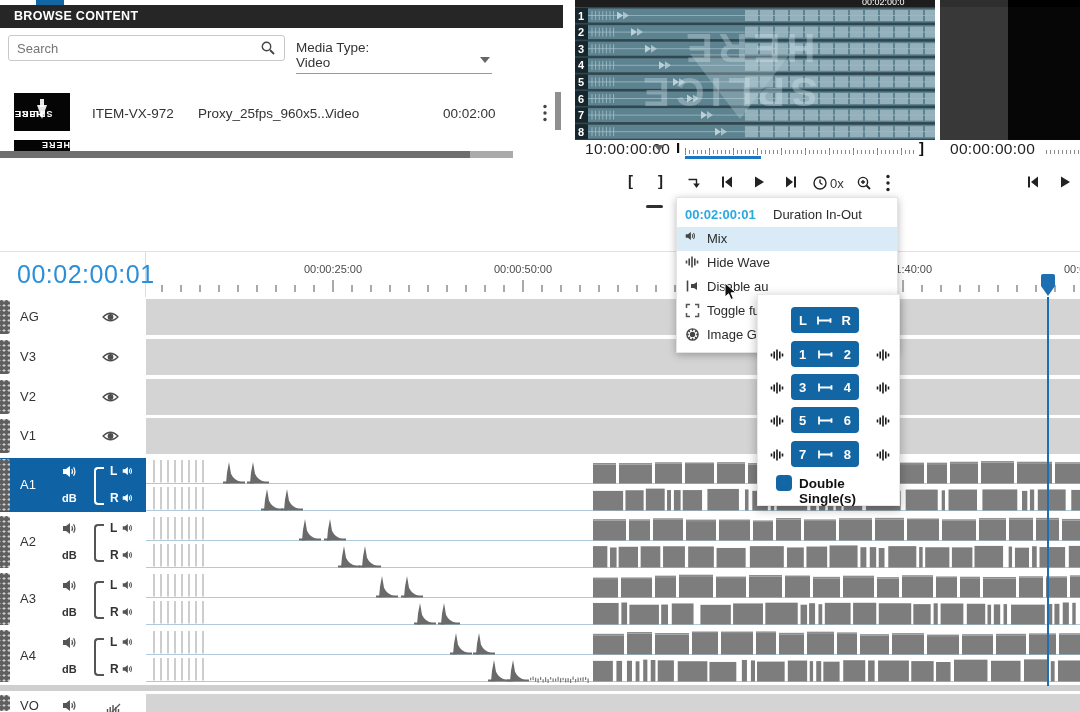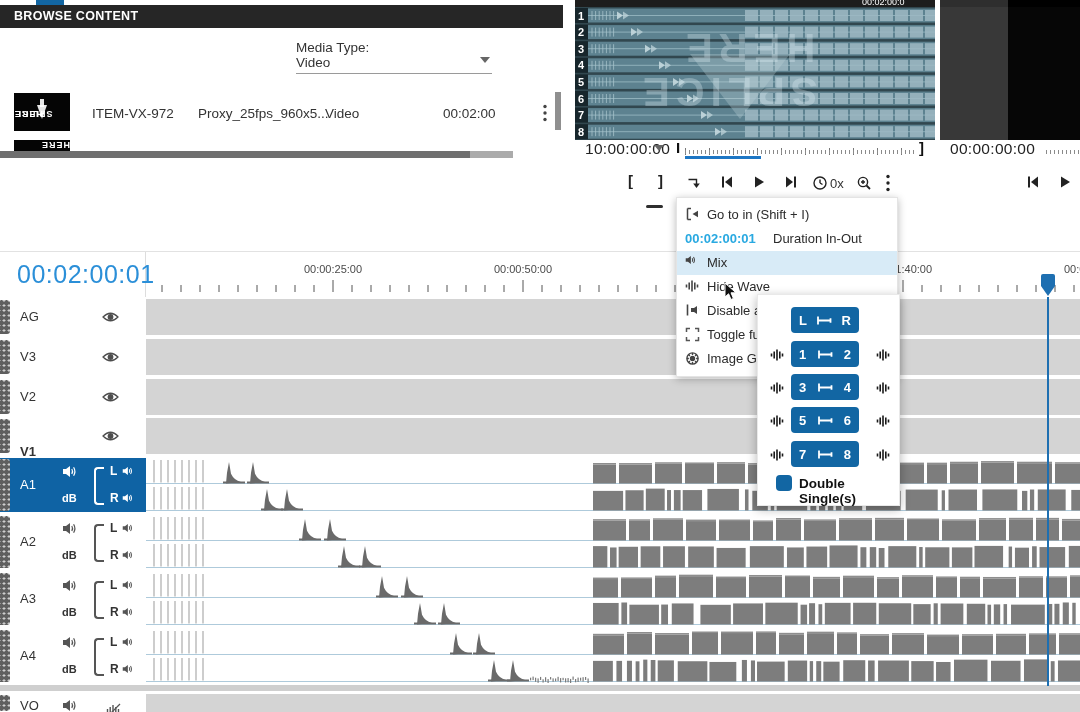--- a/index.html
+++ b/index.html
@@ -118,20 +118,29 @@
 </style>
 </head>
 <body>
 
 <div id="app">
 
   <div id="browse" class="abs">
     <div id="browse-tab" class="abs"></div>
     <div id="browse-header" class="abs">
       <span>BROWSE CONTENT</span>
+    </div>
+    <div id="search-wrap" class="abs">
+      <input id="search-input" placeholder="Search" style="">
+      <span id="search-icon">
+          <svg width="16" height="16" viewBox="0 0 16 16" fill="none" stroke="currentColor" stroke-width="1.4">
+            <circle cx="6.5" cy="6.5" r="4.2"></circle>
+            <path d="M10 10 L14 14" stroke-width="1.8"></path>
+          </svg>
+        </span>
     </div>
     <div id="media-type" class="abs">
       <span>Media Type:</span>
       <span id="mt-value"><span>Video</span><span id="mt-caret">
             <svg width="10" height="6" viewBox="0 0 10 6">
               <polygon points="0,0 10,0 5,6" fill="#666"></polygon>
             </svg>
           </span></span>
     </div>
     <div class="trow abs">
@@ -674,21 +683,21 @@
         <span style="position: absolute; left: 102px; top: 12px; color: rgb(77, 77, 77);">
           <svg width="17" height="12" viewBox="0 0 17 12" fill="none" stroke="currentColor" stroke-width="1.2">
             <path d="M1 6 Q8.5 -1.5 16 6 Q8.5 13.5 1 6 Z"></path>
             <circle cx="8.5" cy="6" r="2.3" fill="currentColor"></circle>
           </svg>
         </span>
       </div>
       <div class="trk-lane lane-video" style="top: 379px; height: 36px;"></div>
       <div class="trk-head" style="top: 418px; height: 36px;">
         <div class="trk-grip" style="height: 34px;"></div>
-        <span class="trk-name" style="top: 26px; font-weight: bold;">V1</span>
+        <span class="trk-name" style="top: 10px;">V1</span>
         <span style="position: absolute; left: 102px; top: 12px; color: rgb(77, 77, 77);">
           <svg width="17" height="12" viewBox="0 0 17 12" fill="none" stroke="currentColor" stroke-width="1.2">
             <path d="M1 6 Q8.5 -1.5 16 6 Q8.5 13.5 1 6 Z"></path>
             <circle cx="8.5" cy="6" r="2.3" fill="currentColor"></circle>
           </svg>
         </span>
       </div>
       <div class="trk-lane lane-video" style="top: 418px; height: 36px;"></div>
       <div class="trk-head sel" style="top: 458px; height: 54px;">
         <div class="trk-grip" style="height: 52px;"></div>
@@ -1205,29 +1214,20 @@
             <path d="M1 14 L14 1" stroke-width="1.2"></path>
           </svg>
         </span>
       </div>
       <div class="trk-lane lane-video" style="top: 694px; height: 18px;"></div>
     </div>
   <div id="tl-scrollbar" class="abs"></div>
 
   <div id="ctx-menu" class="abs">
       <div class="mi">
-        <span class="ic">
-          <svg width="16" height="14">
-            <path d="M2.5 1.5 v11 M2.5 1.5 h3.5 M2.5 12.5 h3.5" stroke="#444" stroke-width="1.5" fill="none"></path>
-            <polygon points="13,3.8 7.5,7 13,10.2" fill="#444"></polygon>
-          </svg>
-        </span>
-        <span class="lb">Go to in (Shift + I)</span>
-      </div>
-      <div class="mi">
         <span class="tc">00:02:00:01</span>
         <span class="lb2">Duration In-Out</span>
       </div>
       <div class="mi hl">
         <span class="ic">
           <svg width="11" height="10" viewBox="0 0 15 13">
             <polygon points="1,4 4,4 8,1 8,12 4,9 1,9" fill="currentColor"></polygon>
             <path d="M9.8 4 Q11.4 6.5 9.8 9" stroke="currentColor" fill="none" stroke-width="1.4"></path>
             <path d="M11.6 2.3 Q14.2 6.5 11.6 10.7" stroke="currentColor" fill="none" stroke-width="1.4"></path>
           </svg>

